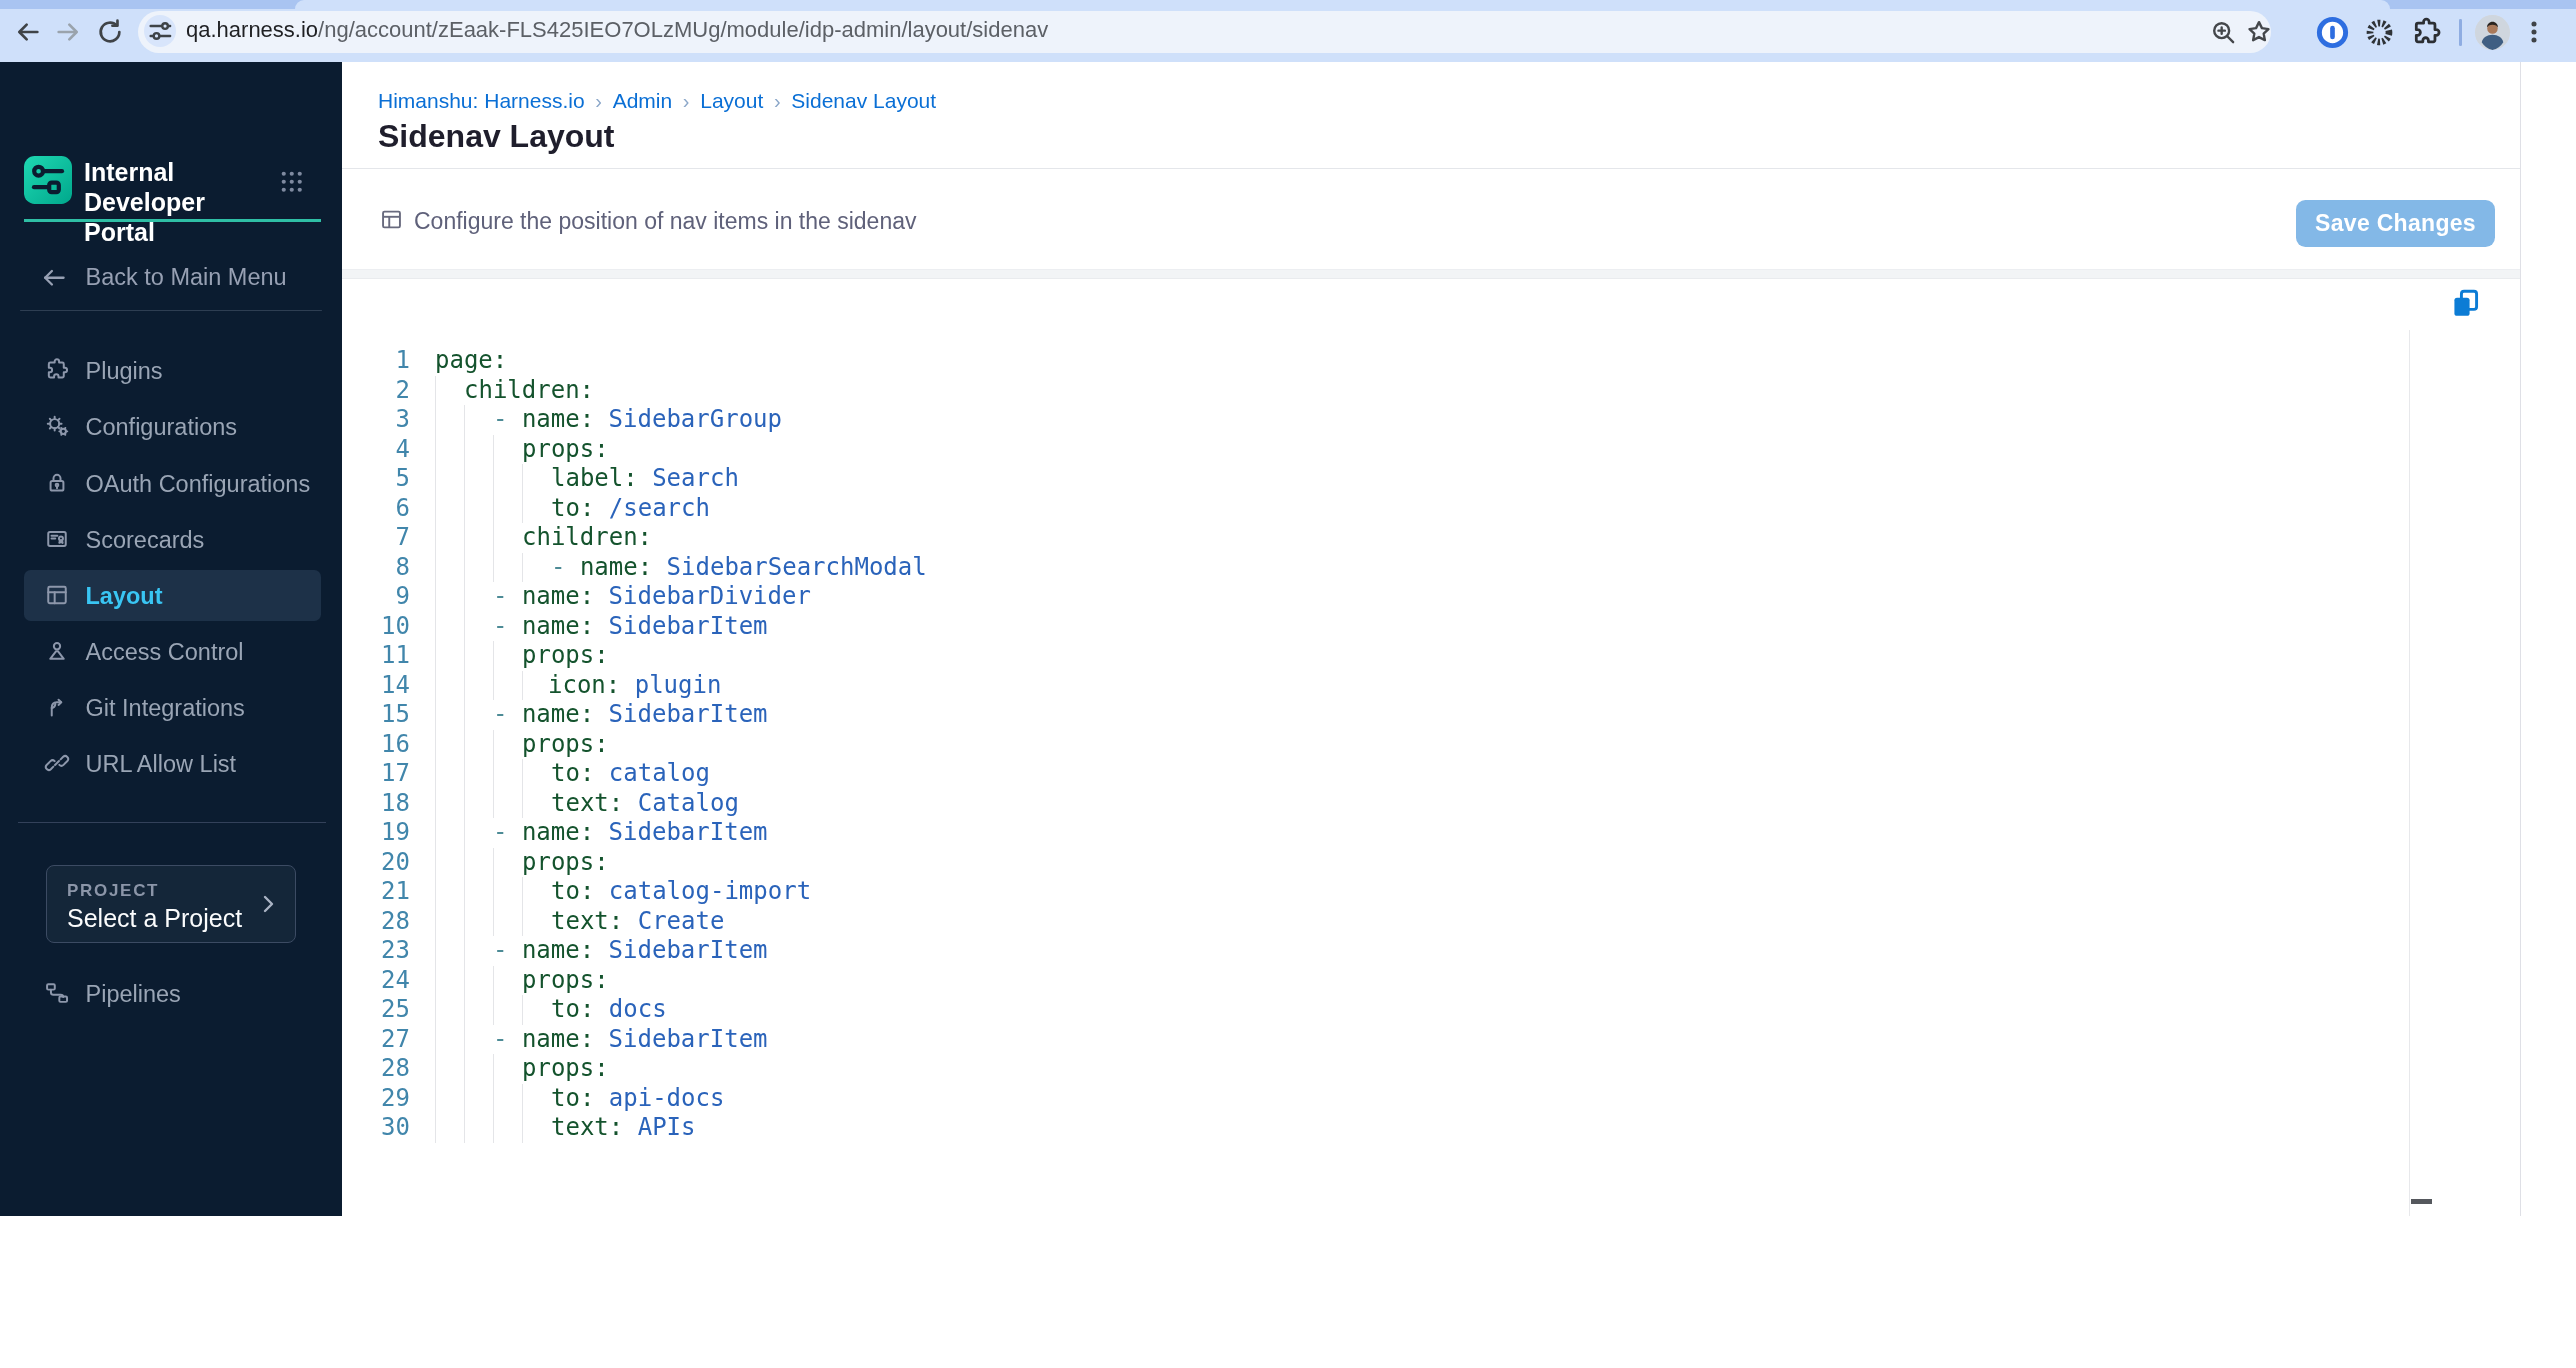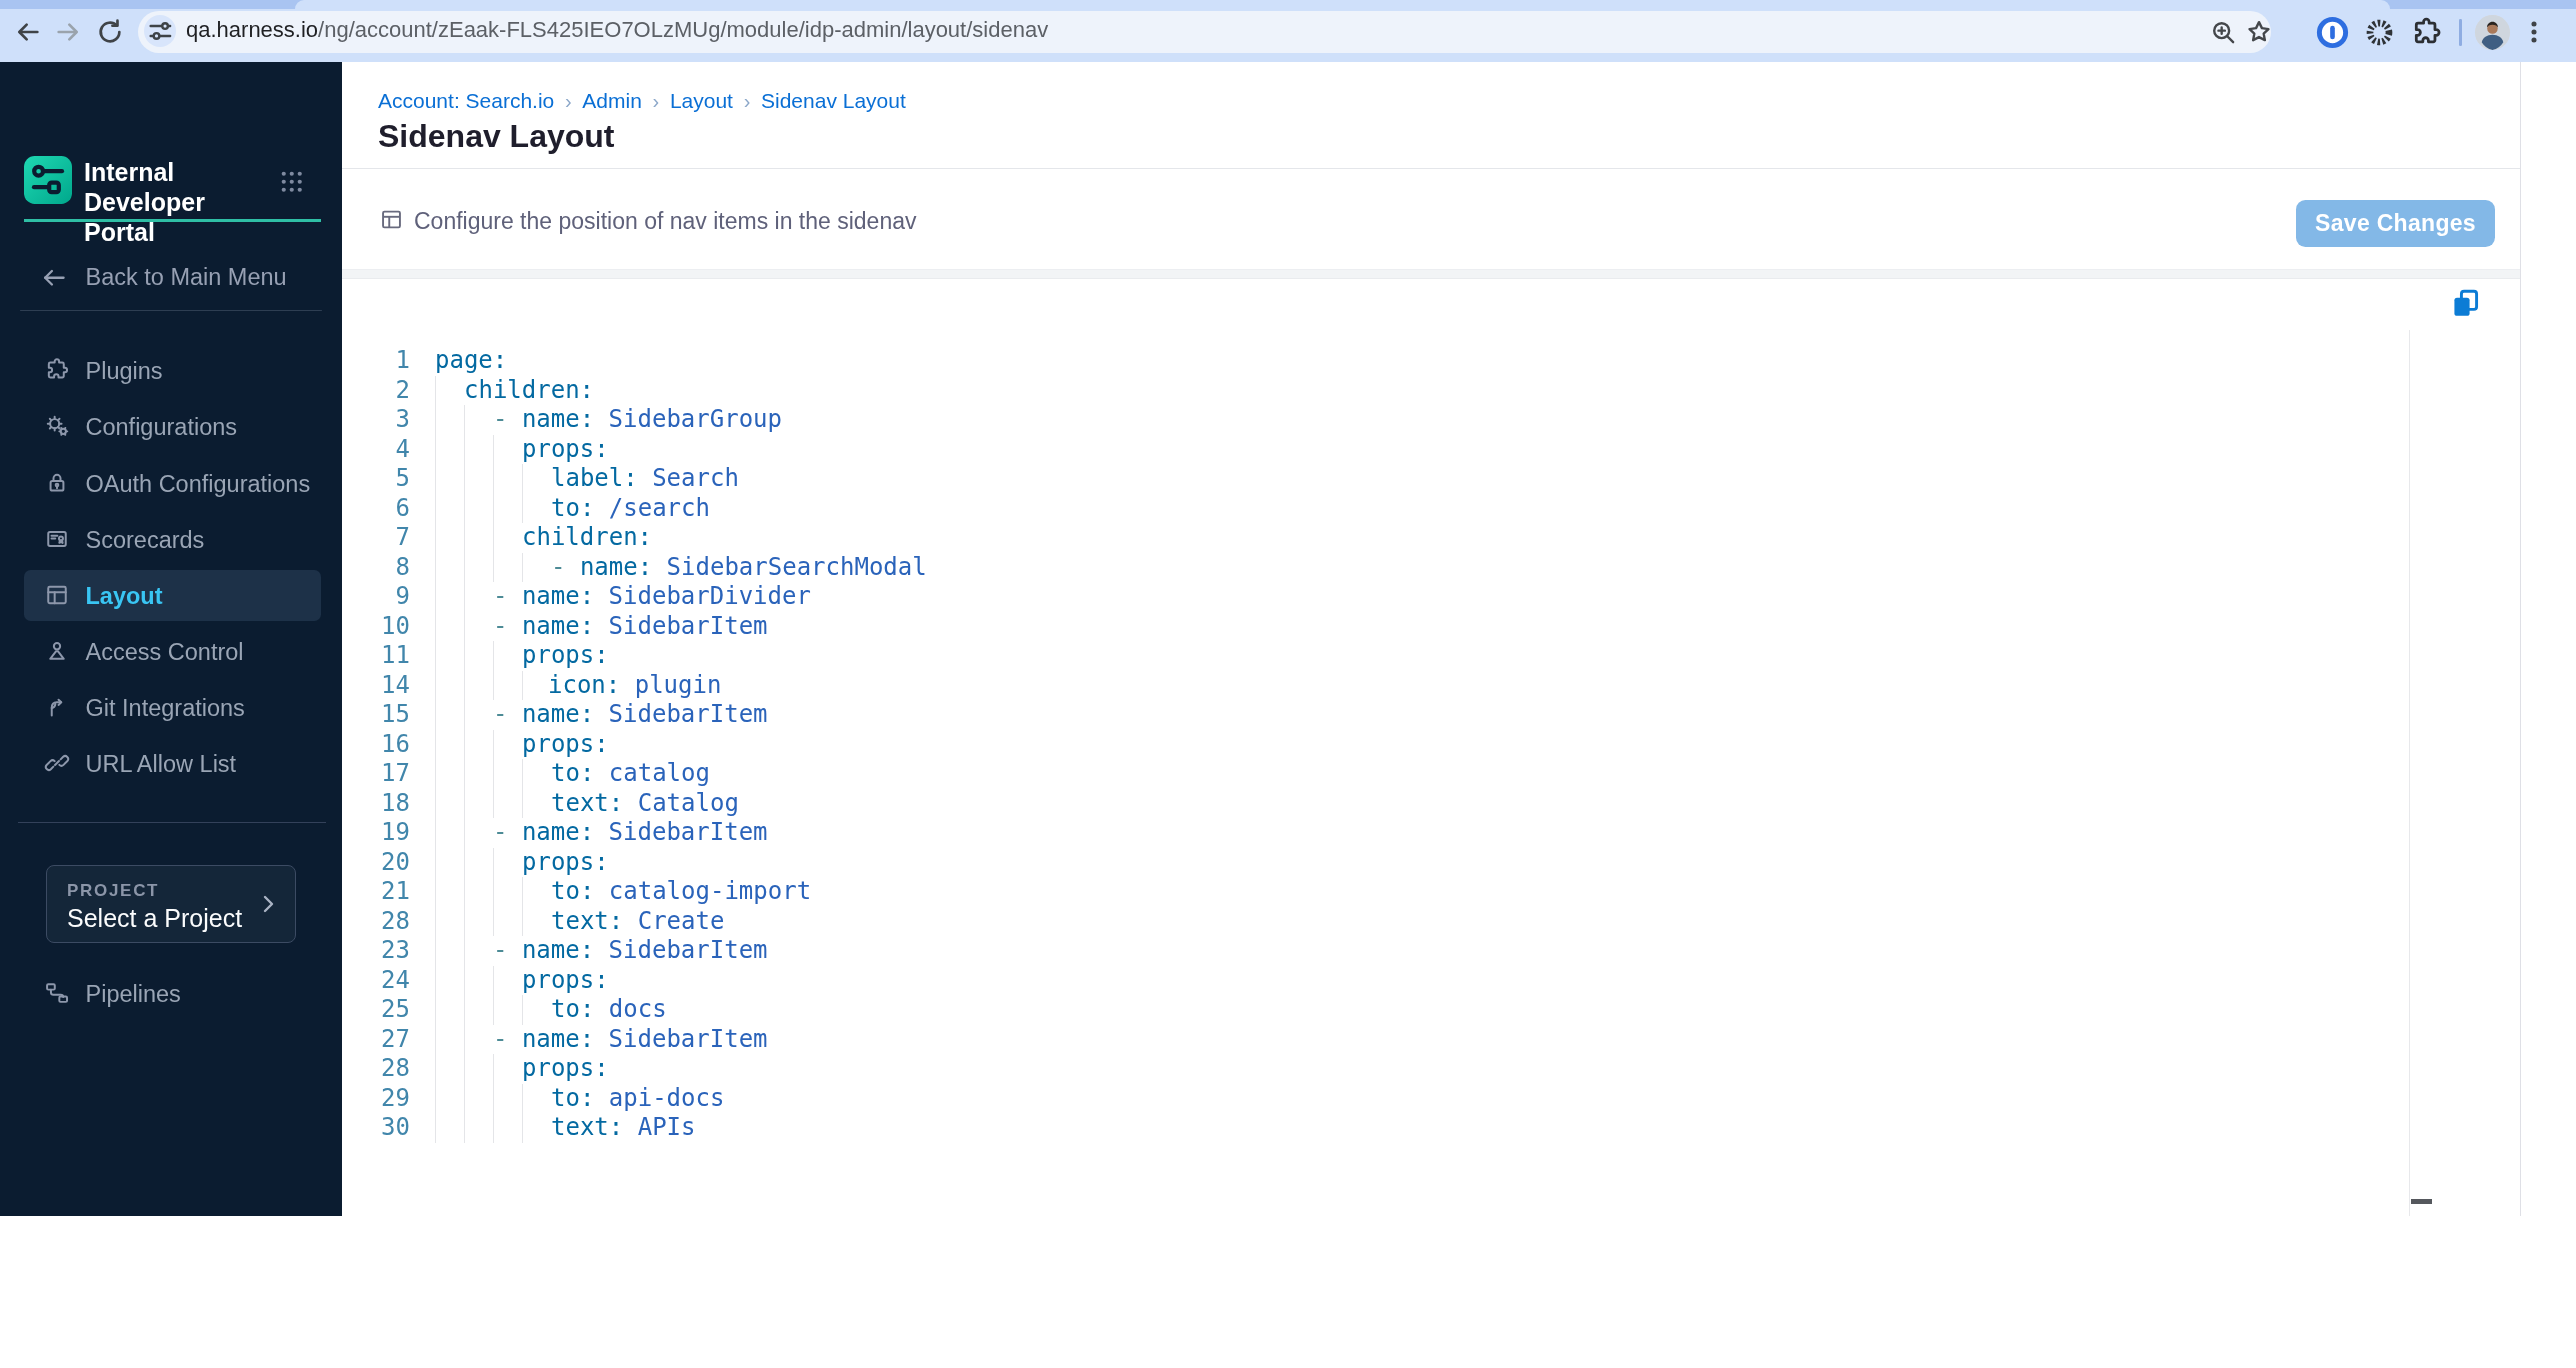--- a/index.html
+++ b/index.html
@@ -72,21 +72,21 @@
   #content-bg{left:342px;top:270px;width:2178px;height:1099px;background:#f2f4f6;}
   #code-card{left:342px;top:278px;width:2178px;height:963px;background:#fff;border-top:1.3px solid #e9ebee;border-bottom:1.3px solid #e9ebee;box-sizing:border-box;}
   #copy-btn{left:2448px;top:286px;width:35px;height:35px;cursor:pointer;}
   #editor-rborder{left:2409px;top:330px;width:1.3px;height:911px;background:#e7e8eb;}
   #scroll-dash{left:2411px;top:1199px;width:21px;height:5.4px;background:#55585d;}
   #code-lines{left:342px;top:346px;width:2067px;font-family:"DejaVu Sans Mono",monospace;font-size:24px;}
   .cl{position:relative;height:29.5px;line-height:29.5px;white-space:pre;}
   .cl .ln{position:absolute;left:0;top:0;width:68px;text-align:right;color:#4186ab;}
   .cl .lc{position:absolute;left:93px;top:0;}
   .cl .guide{position:absolute;top:0;width:0.7px;height:29.5px;background:#e4e5e8;}
-  .tk{color:#0369a1;} .tv{color:#2a63ba;} .td{color:#4d8b96;}
+  .tk{color:#14532d;} .tv{color:#2a63ba;} .td{color:#4d8b96;}
   #footer-strip{left:342px;top:1242px;width:2178px;height:126px;background:#f7f8fa;}
   #right-gutter{left:2520px;top:62px;width:56px;height:1307px;background:#fff;border-left:1.3px solid #dfe0e6;box-sizing:border-box;}
   #chat-ic{left:2527px;top:1279px;width:39px;height:39px;color:#6a7190;cursor:pointer;}
 </style>
 </head>
 <body>
 
 <div id="root">
 
   <div class="abs" id="chrome">
@@ -286,21 +286,21 @@
     </div>
 
     <div class="abs" id="user-row">
       <div id="hm-avatar">HM</div>
       <span id="user-name">Himanshu Mishra</span>
     </div>
   </div>
 
   <div class="abs" id="main-header">
     <div id="breadcrumb">
-        <span class="crumb">Account: Search.io</span>
+        <span class="crumb">Himanshu: Harness.io</span>
         <span class="sep">›</span>
         <span class="crumb">Admin</span>
         <span class="sep">›</span>
         <span class="crumb">Layout</span>
         <span class="sep">›</span>
         <span class="crumb">Sidenav Layout</span>
       </div>
     <div id="page-title">Sidenav Layout</div>
   </div>
 

